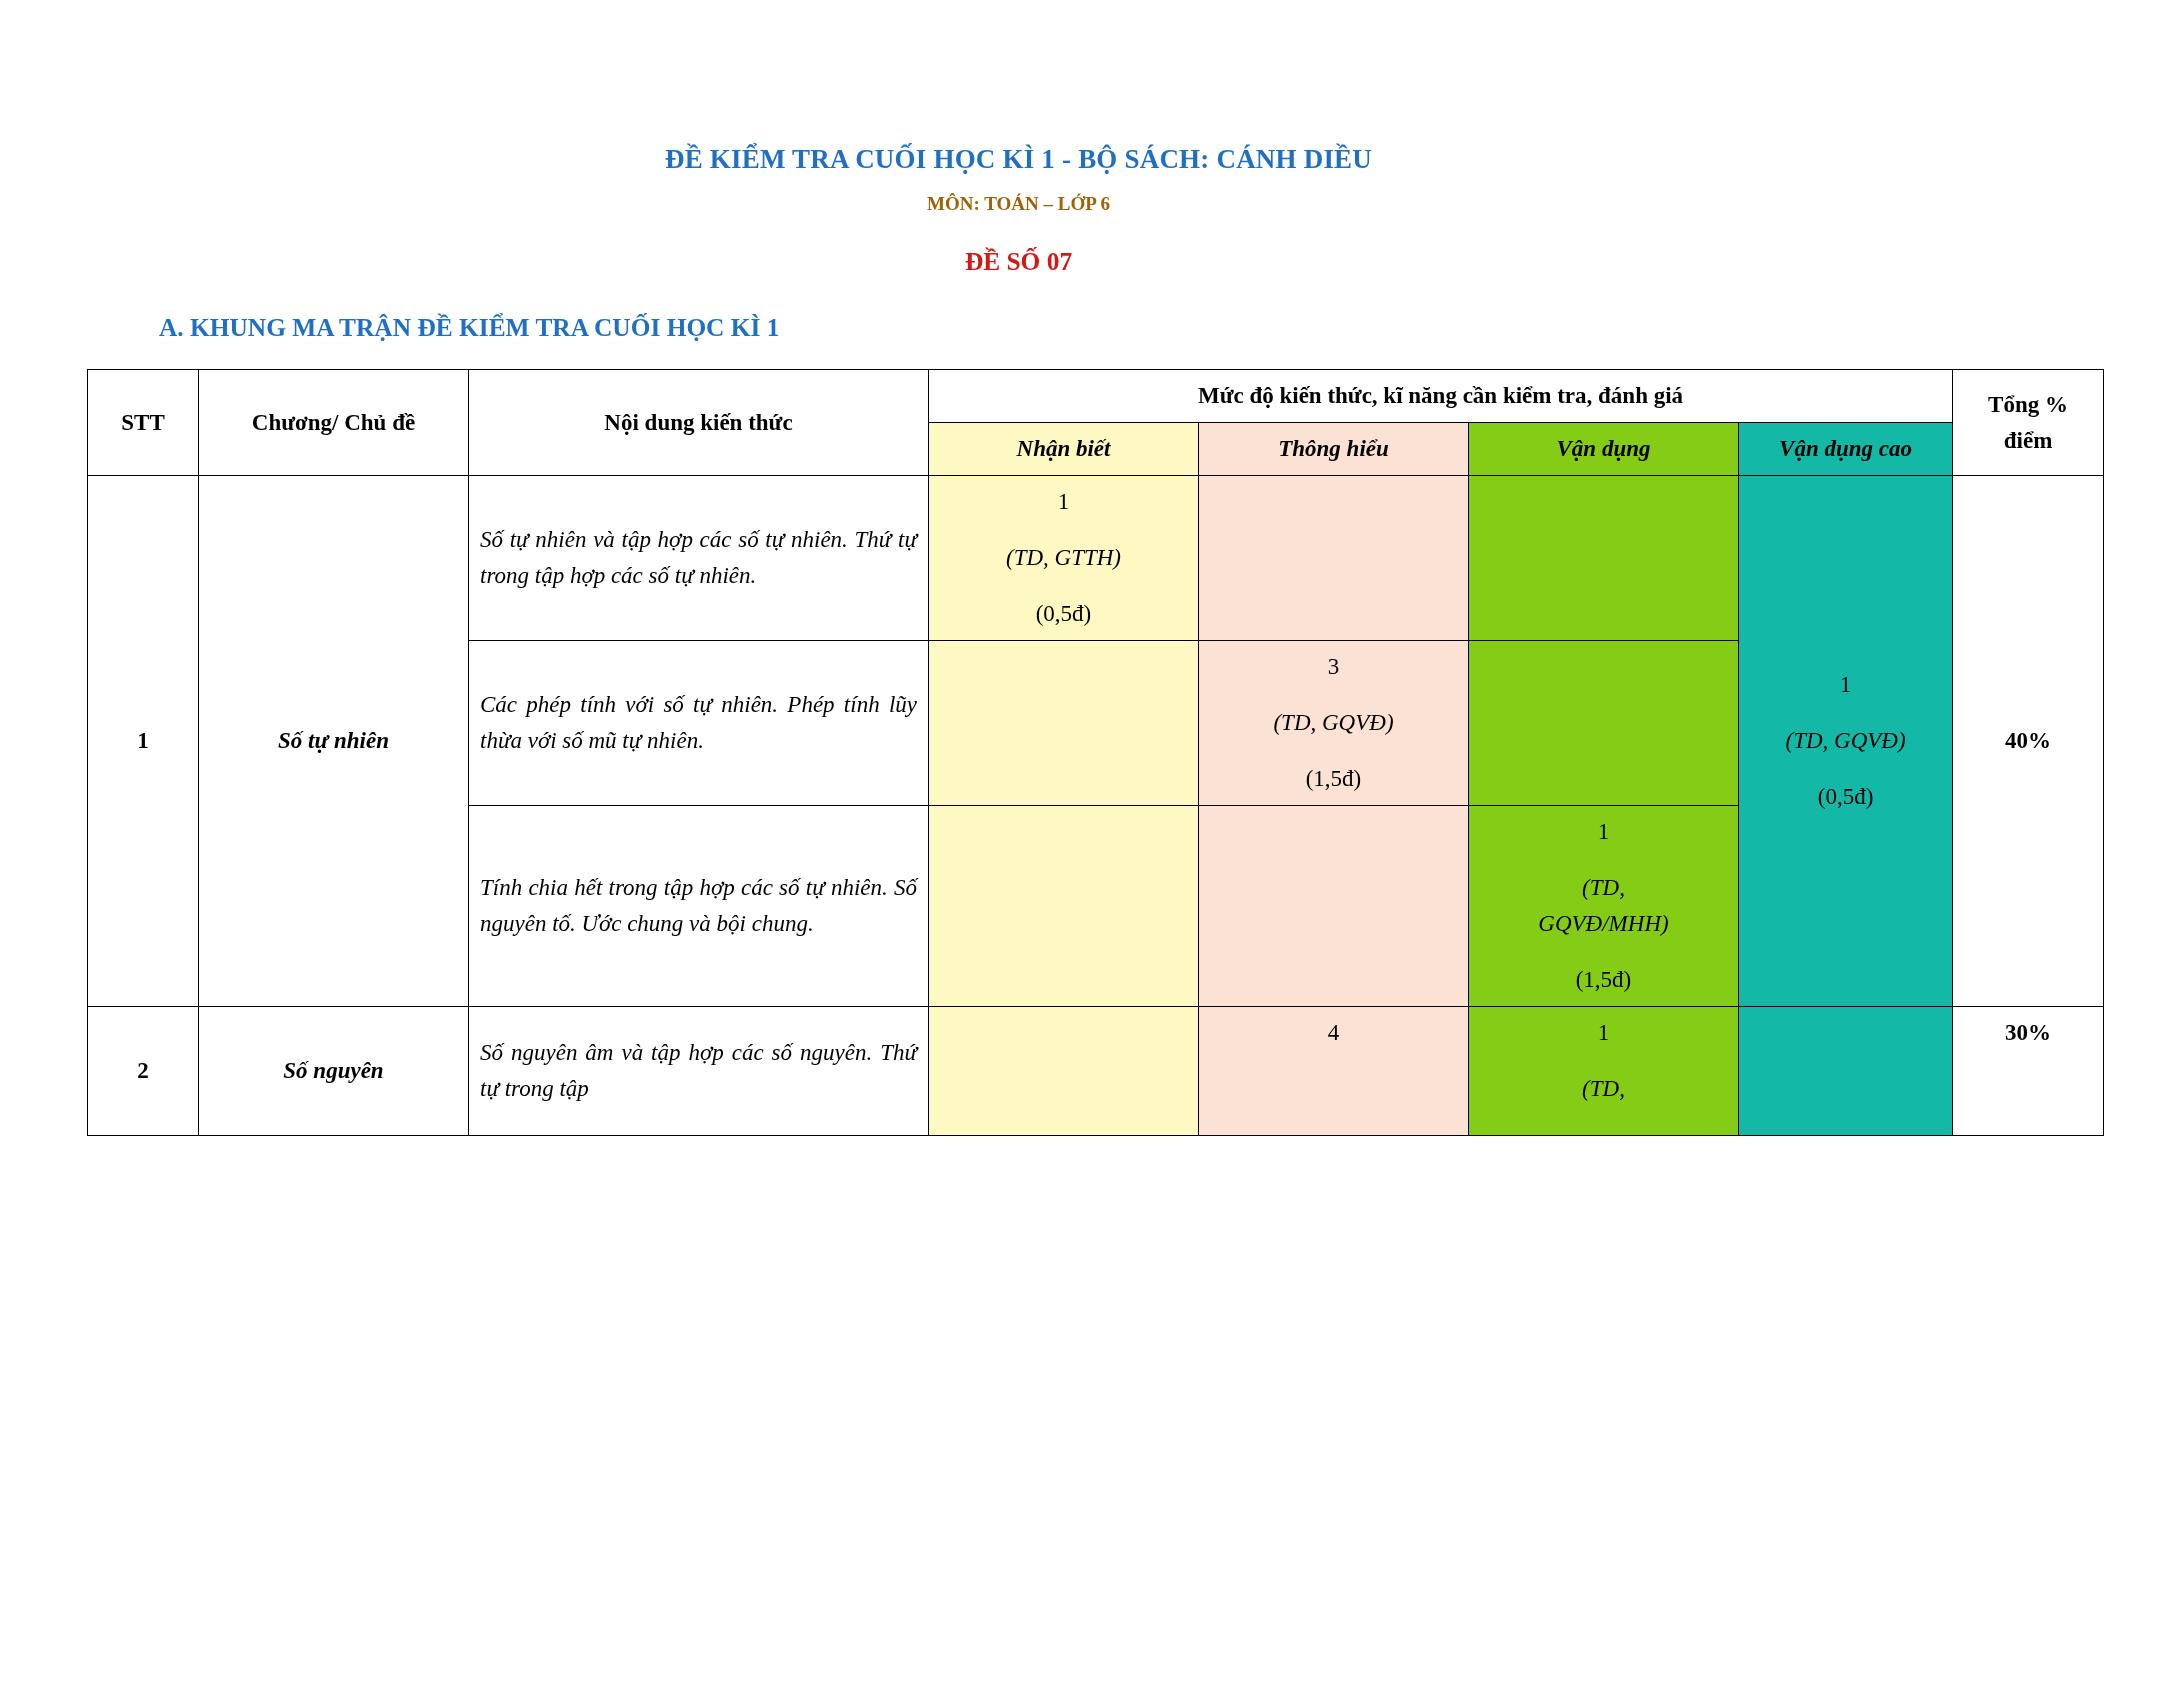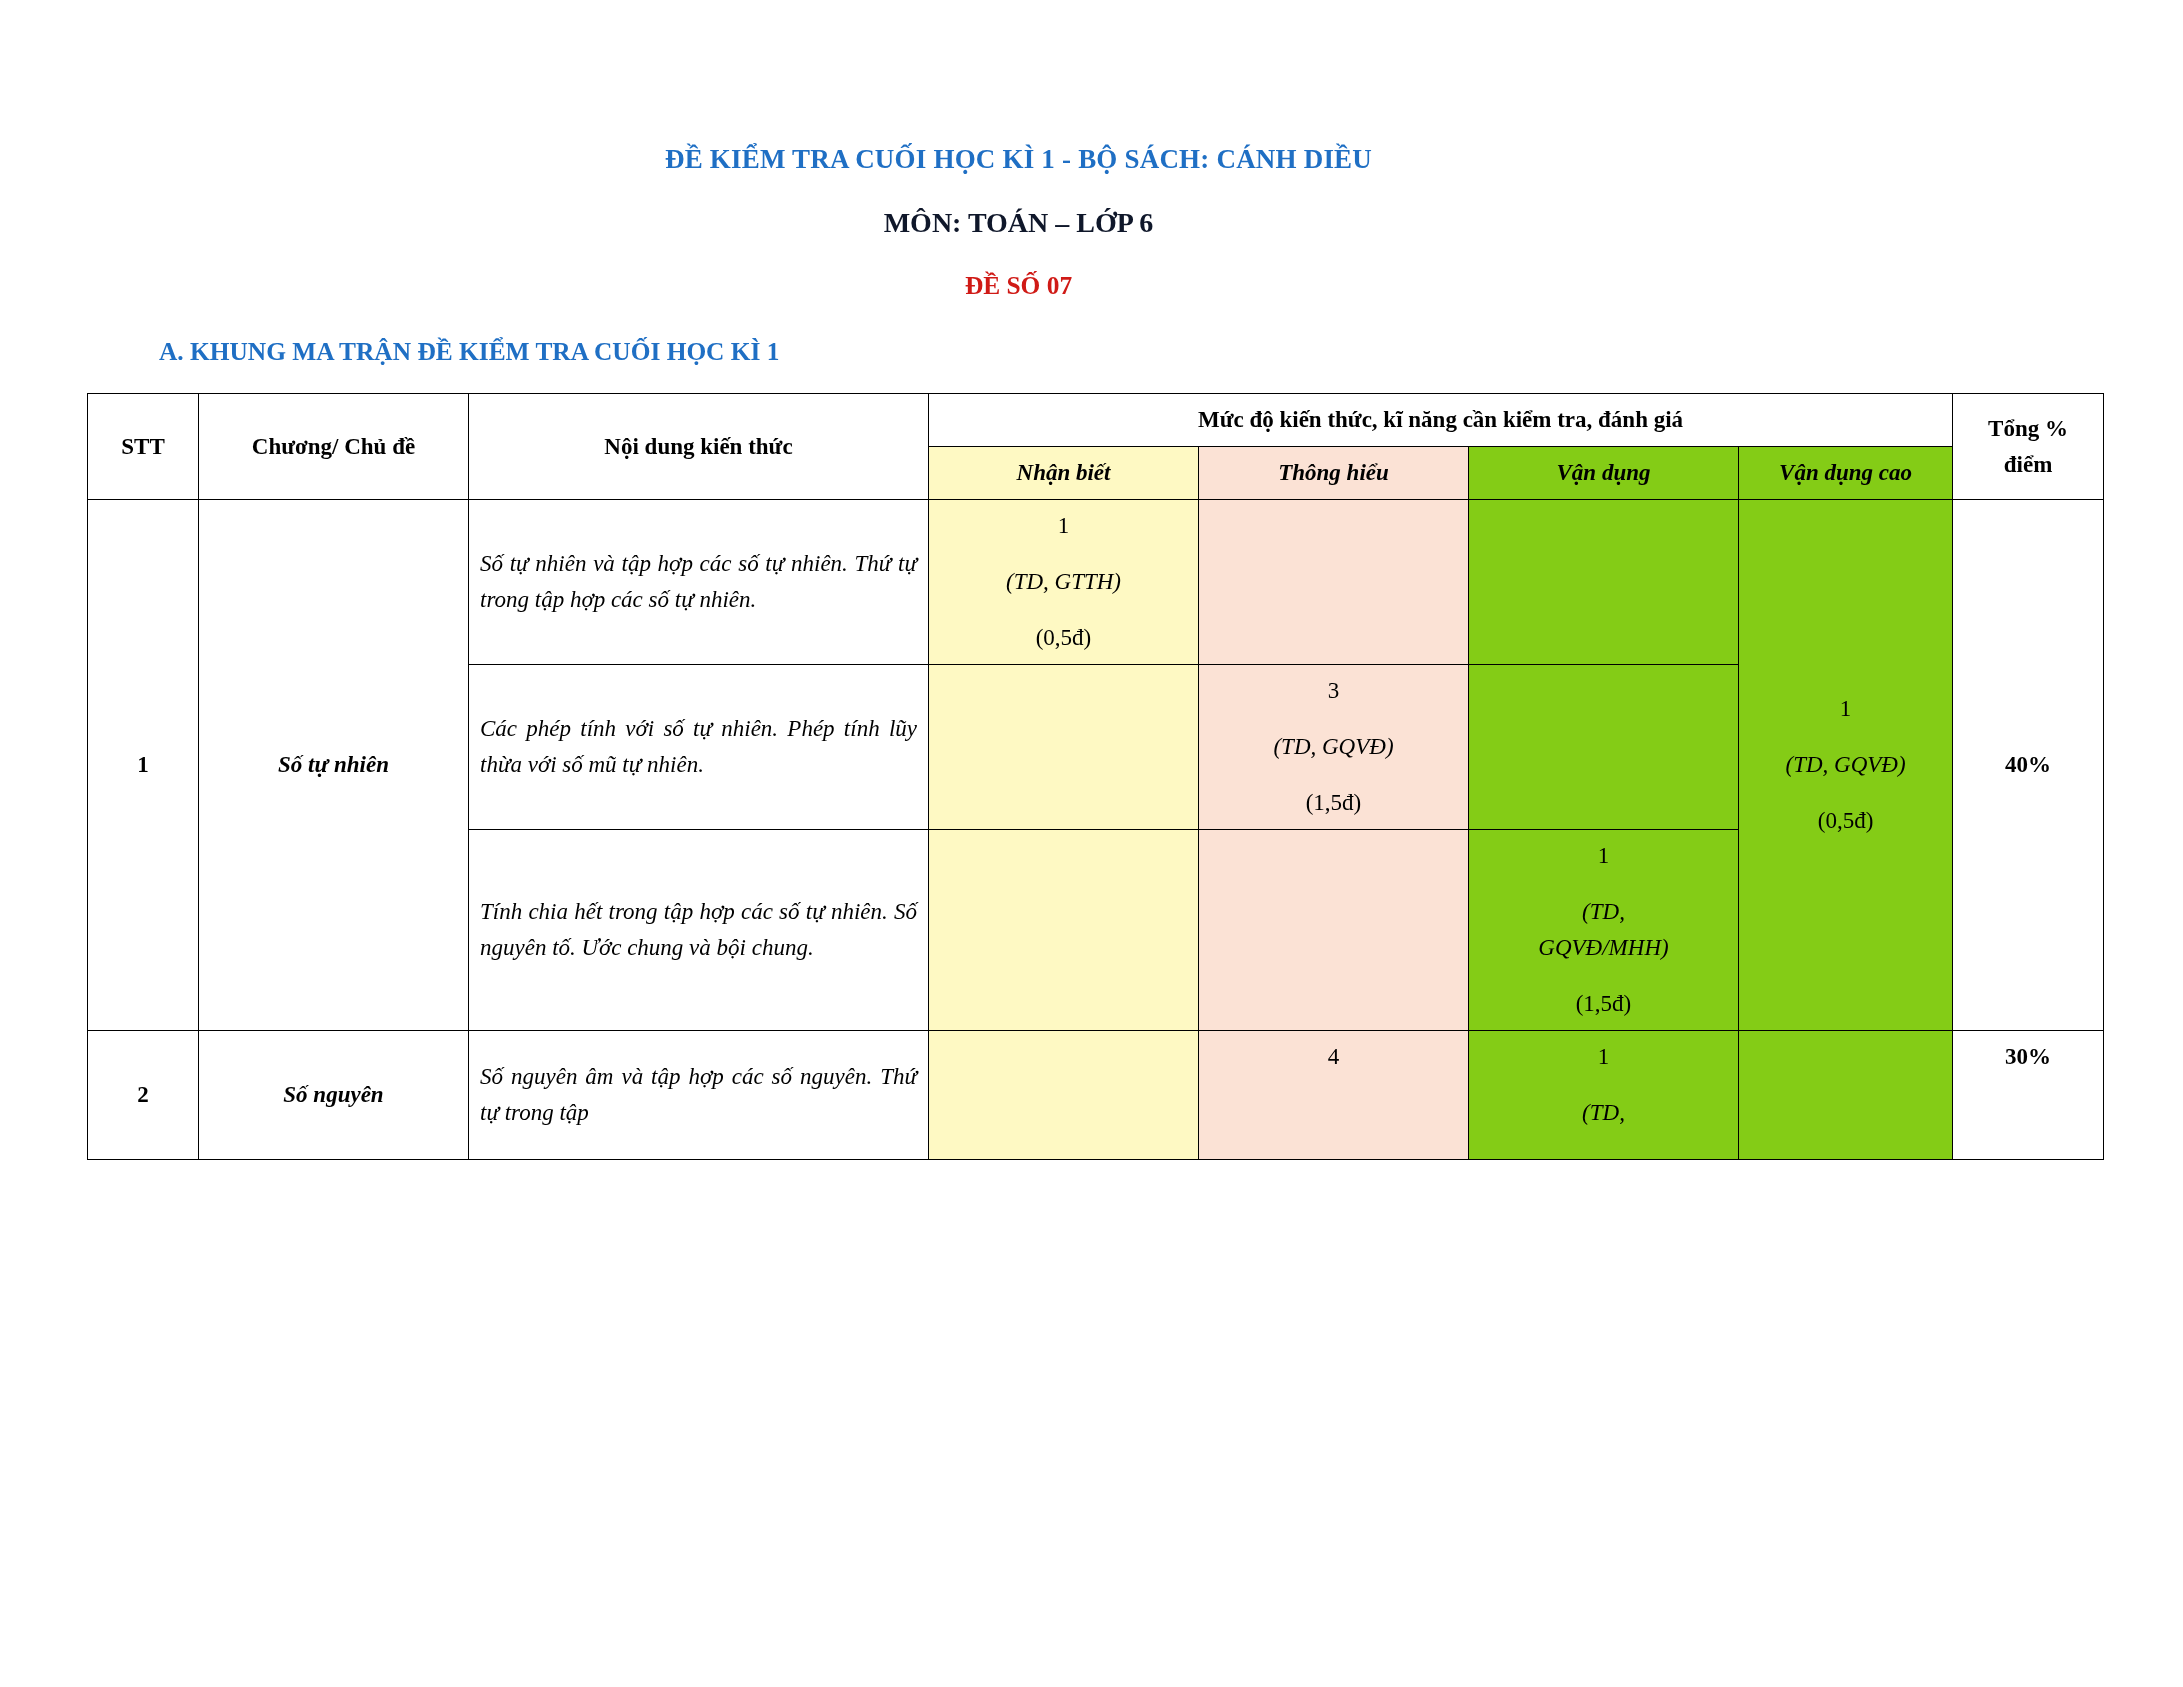--- a/index.html
+++ b/index.html
@@ -26,24 +26,24 @@
     padding-top: 143px;
   }
   .title-main {
     color: #1f6fc4;
     font-weight: bold;
     font-size: 27px;
     letter-spacing: 0.2px;
     line-height: 1.2;
   }
   .title-sub {
-    color: #0f172a;
+    color: #a16207;
     font-weight: bold;
-    font-size: 28px;
-    margin-top: 32px;
+    font-size: 19px;
+    margin-top: 18px;
   }
   .title-de {
     color: #d01a16;
     font-weight: bold;
     font-size: 25.4px;
     margin-top: 32px;
   }
   .section-heading {
     color: #1f6fc4;
     font-weight: bold;
@@ -78,21 +78,21 @@
   }
   th.head-level {
     text-align: center;
     font-weight: bold;
     font-style: italic;
     font-size: 24px;
   }
   .bg-nb { background: #fef9c3; }
   .bg-th { background: #fbe2d5; }
   .bg-vd { background: #84cc16; }
-  .bg-vdc { background: #84cc16; }
+  .bg-vdc { background: #14b8a6; }
 
   .cell-lines > div { display: block; }
   .cell-lines .num { margin-bottom: 20.6px; }
   .cell-lines .code { font-style: italic; margin-bottom: 20.6px; }
   .cell-lines .pts { }
 </style>
 </head>
 <body>
 
 <div class="page">

